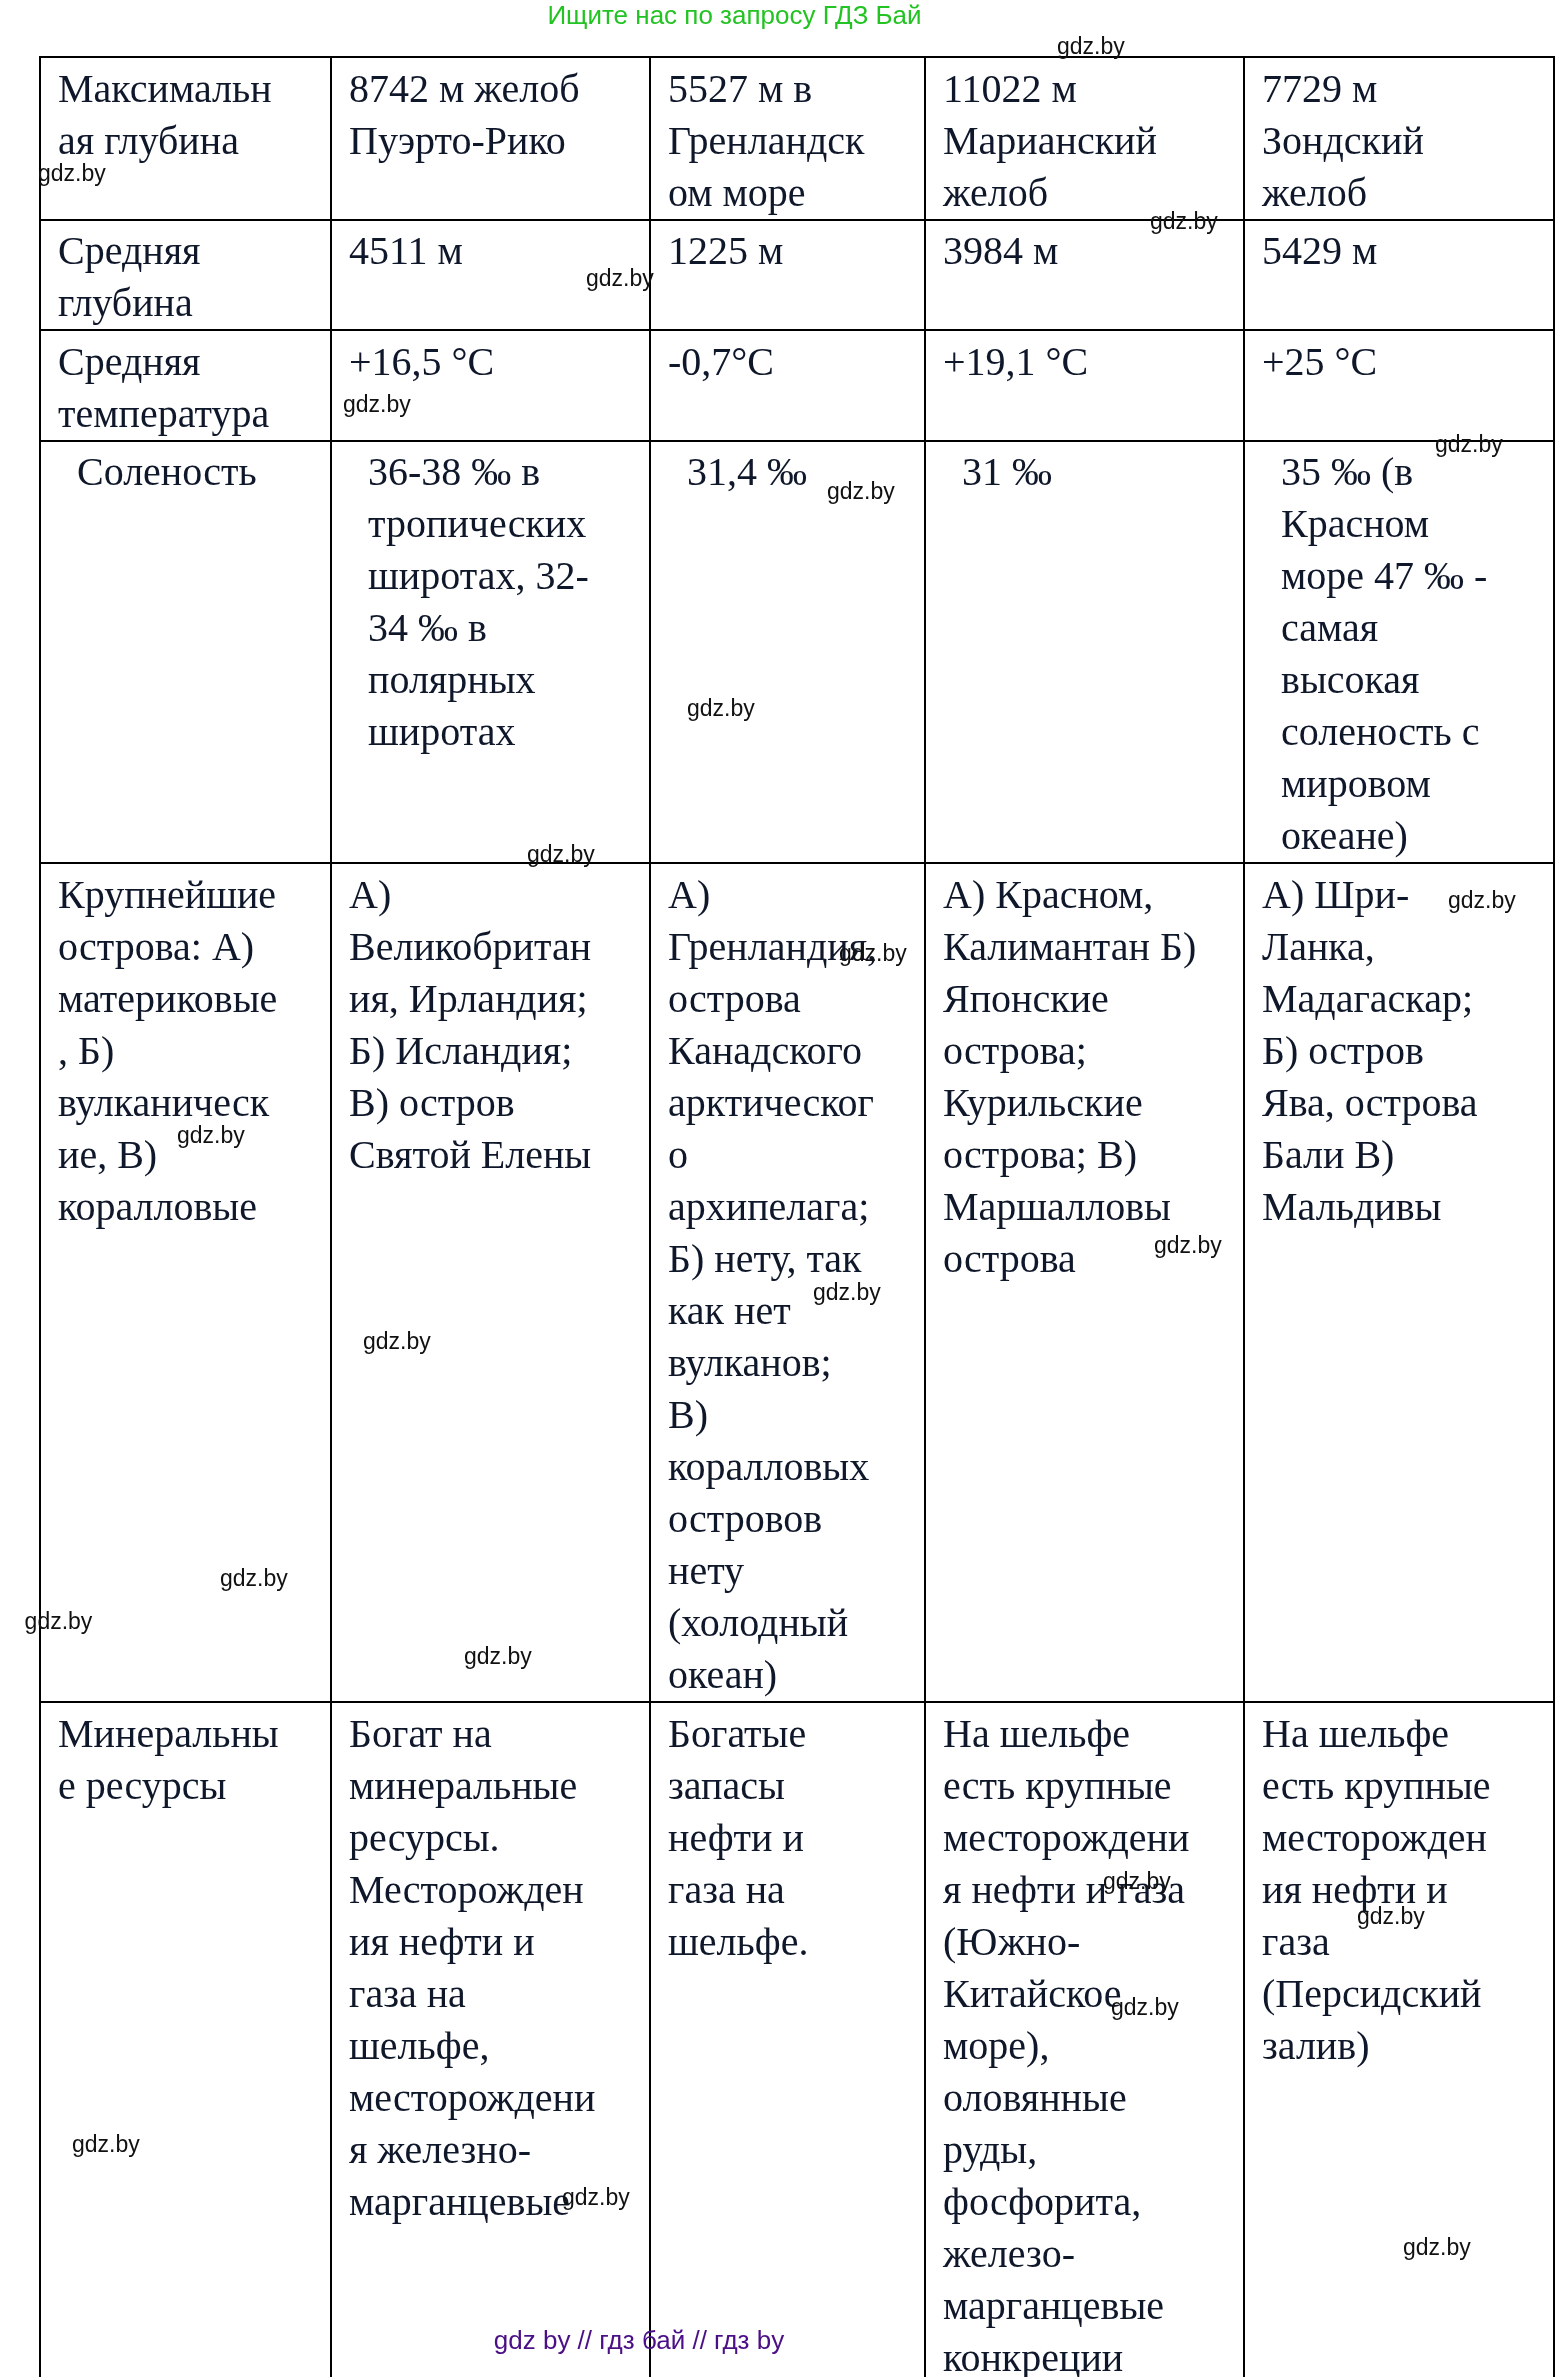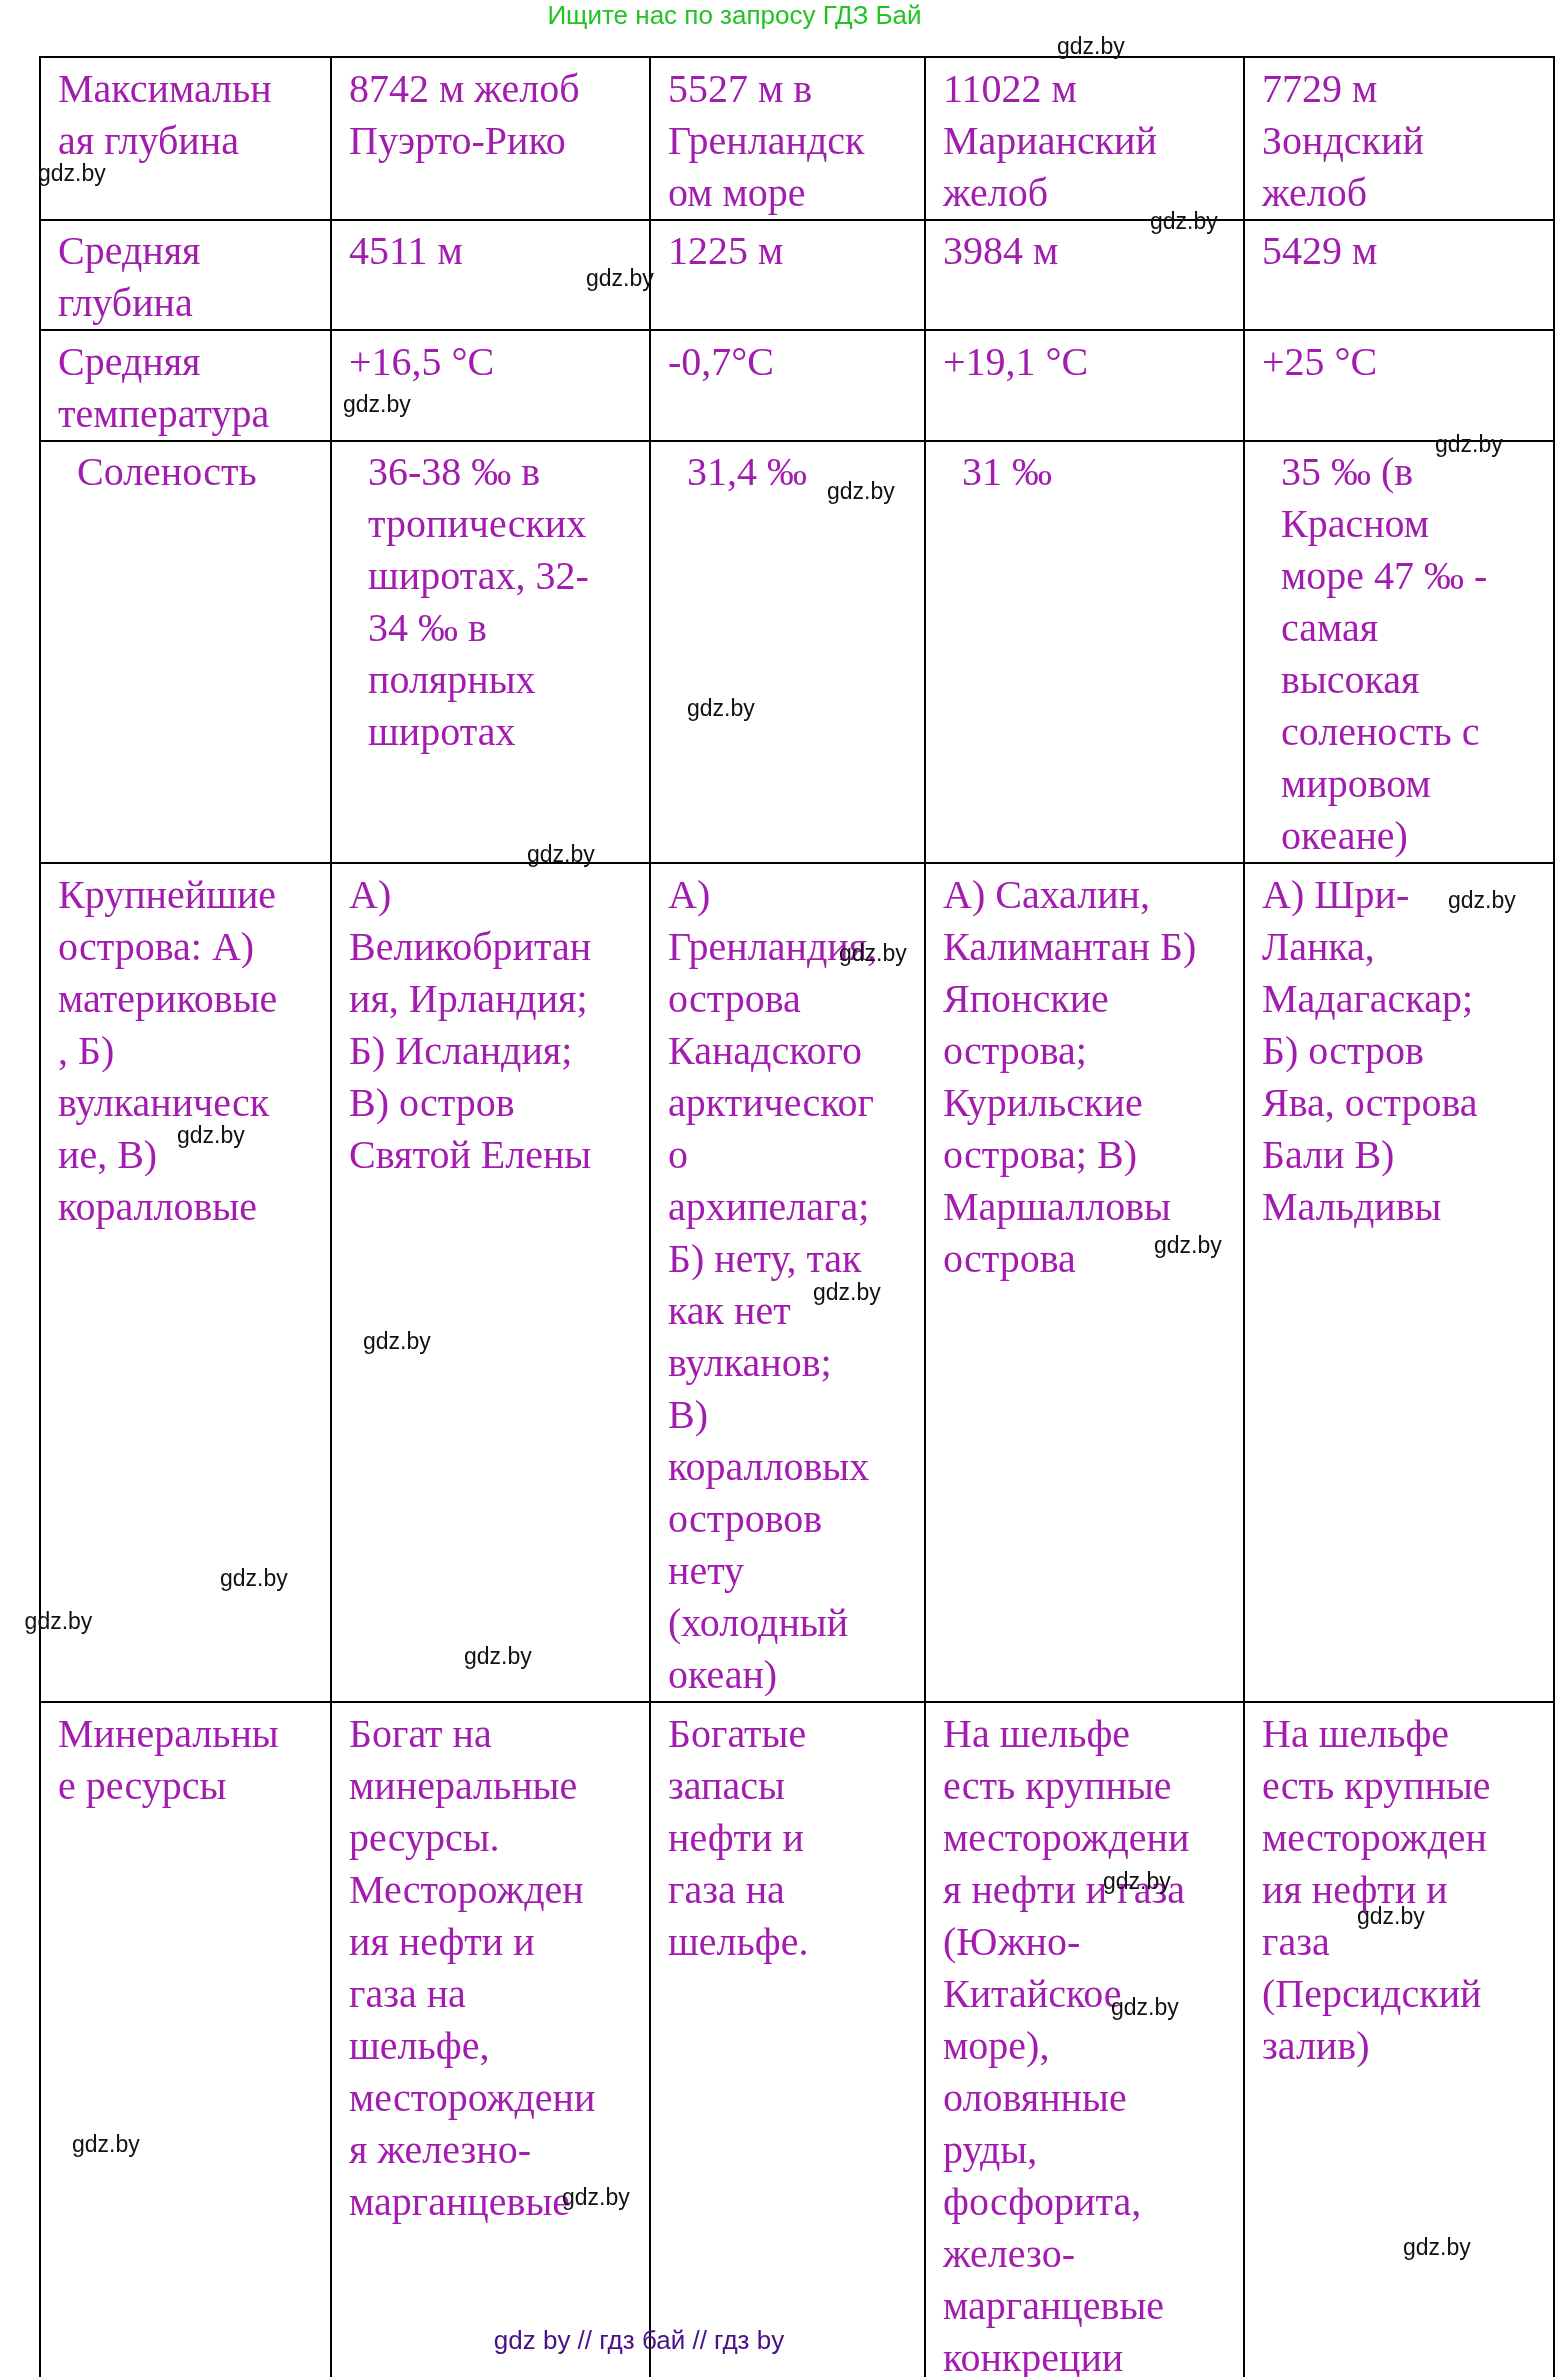--- a/index.html
+++ b/index.html
@@ -1,20 +1,20 @@
 <!DOCTYPE html>
 <html style="font-size:12.3px"><head>
 <meta charset="utf-8">
 <style>
   html, body { margin: 0; padding: 0; background: #ffffff; }
   body { width: 1567px; height: 2377px; position: relative; overflow: hidden; font-family: "Liberation Serif", serif; }
   .top-banner { position: absolute; top: 0; left: 0; width: 1469px; text-align: center; font-family: "Liberation Sans", sans-serif; font-size: 26px; line-height: 31px; color: #22c322; }
   .footer { position: absolute; top: 2371px; left: 0; width: 1278px; text-align: center; font-family: "Liberation Sans", sans-serif; font-size: 26px; line-height: 31px; color: #4b0f86; transform: translateY(-46px); }
   table.ocean { position: absolute; left: 39px; top: 56px; border-collapse: collapse; table-layout: fixed; width: 1515px; }
-  table.ocean td { border: 2.3px solid #000; vertical-align: top; padding: 4.6px 14px 0 17px; font-size: 40px; line-height: 52px; color: #a21caf; word-wrap: break-word; position: relative; }
+  table.ocean td { border: 2.3px solid #000; vertical-align: top; padding: 4.6px 14px 0 17px; font-size: 40px; line-height: 52px; color: #0f172a; word-wrap: break-word; position: relative; }
   col.c1 { width: 291px; } col.c2 { width: 319px; } col.c3 { width: 275px; } col.c4 { width: 319px; } col.c5 { width: 310px; }
   tr.r1 td { height: 151px; } tr.r2 td { height: 100px; } tr.r3 td { height: 100px; }
   tr.r4 td { height: 408px; padding-left: 36px; } tr.r5 td { height: 825px; margin-left: 23px; } tr.r6 td { height: 666px; }
   .cell-text { white-space: pre-line; }
   .wm { position: absolute; font-family: "Liberation Sans", sans-serif; font-size: 23px; line-height: 24.6px; color: #111; white-space: nowrap; }
 </style>
 </head>
 <body>
 
 <div class="top-banner">Ищите нас по запросу ГДЗ Бай</div>
@@ -148,21 +148,21 @@
 как нет
 вулканов;
 В)
 коралловых
 островов
 нету
 (холодный
 океан)</div>
         </td>
       <td>
-          <div class="cell-text">А) Сахалин,
+          <div class="cell-text">А) Красном,
 Калимантан Б)
 Японские
 острова;
 Курильские
 острова; В)
 Маршалловы
 острова</div>
         </td>
       <td>
           <div class="cell-text">А) Шри-

